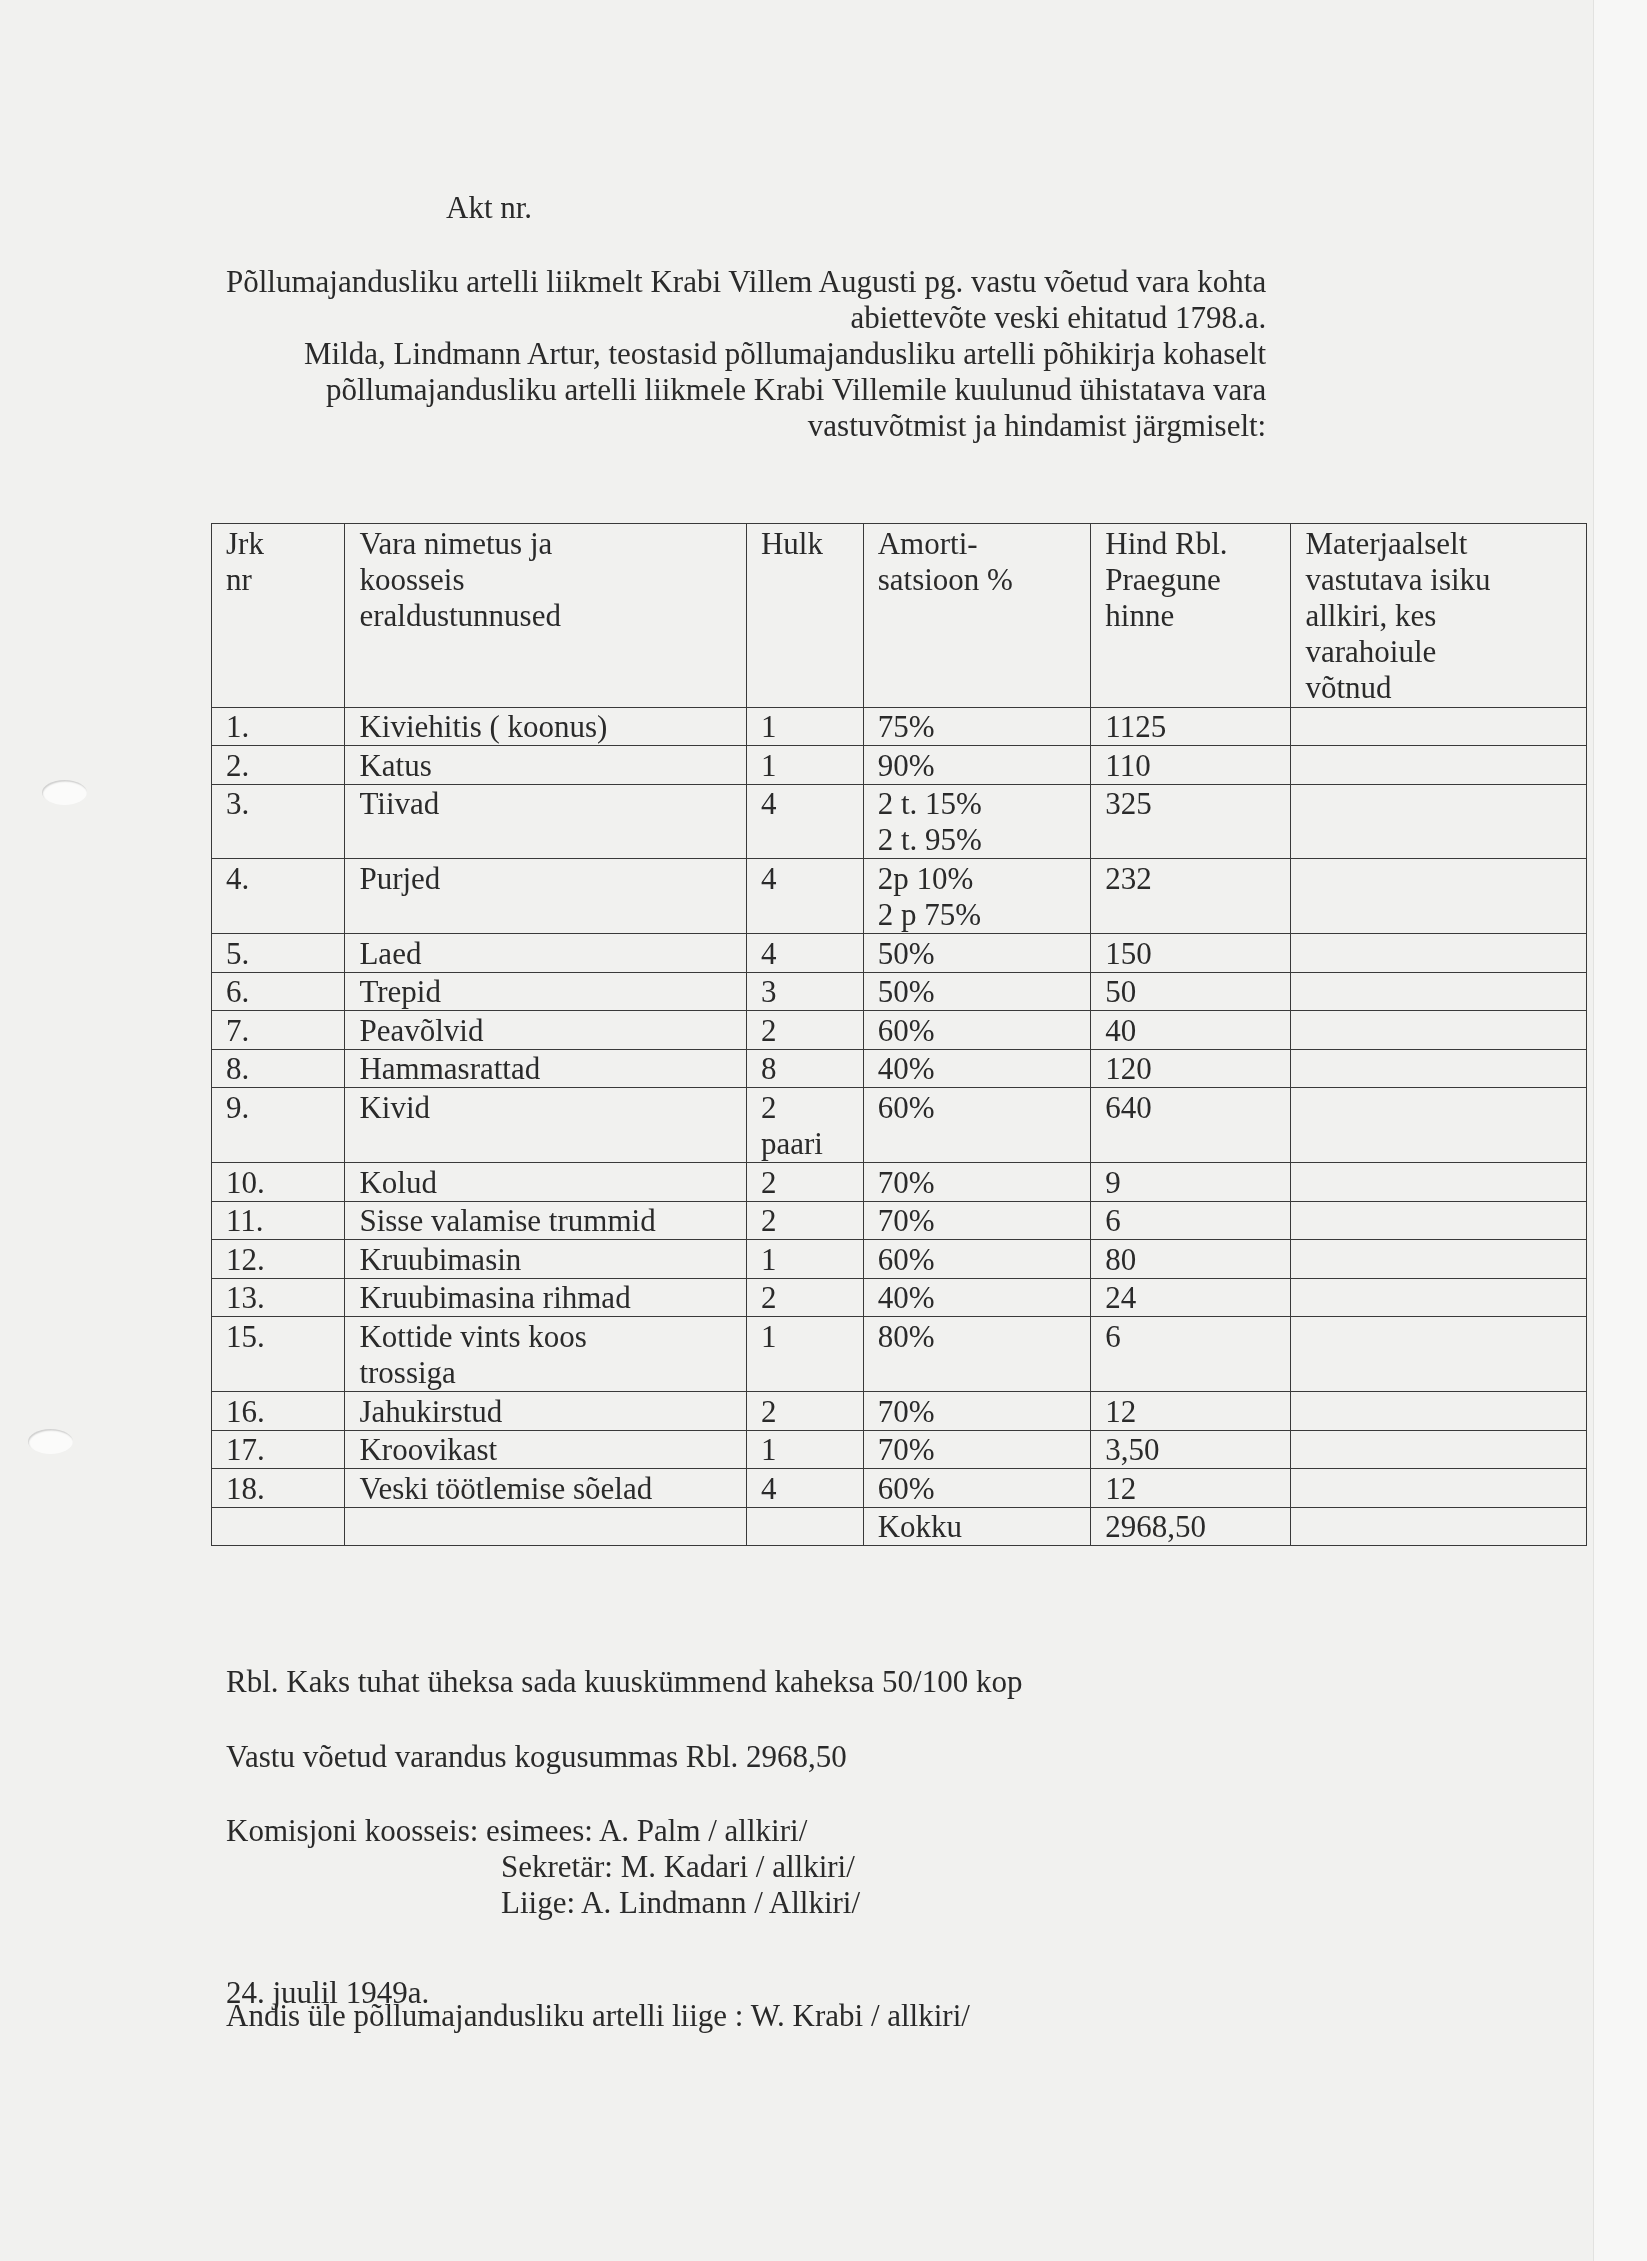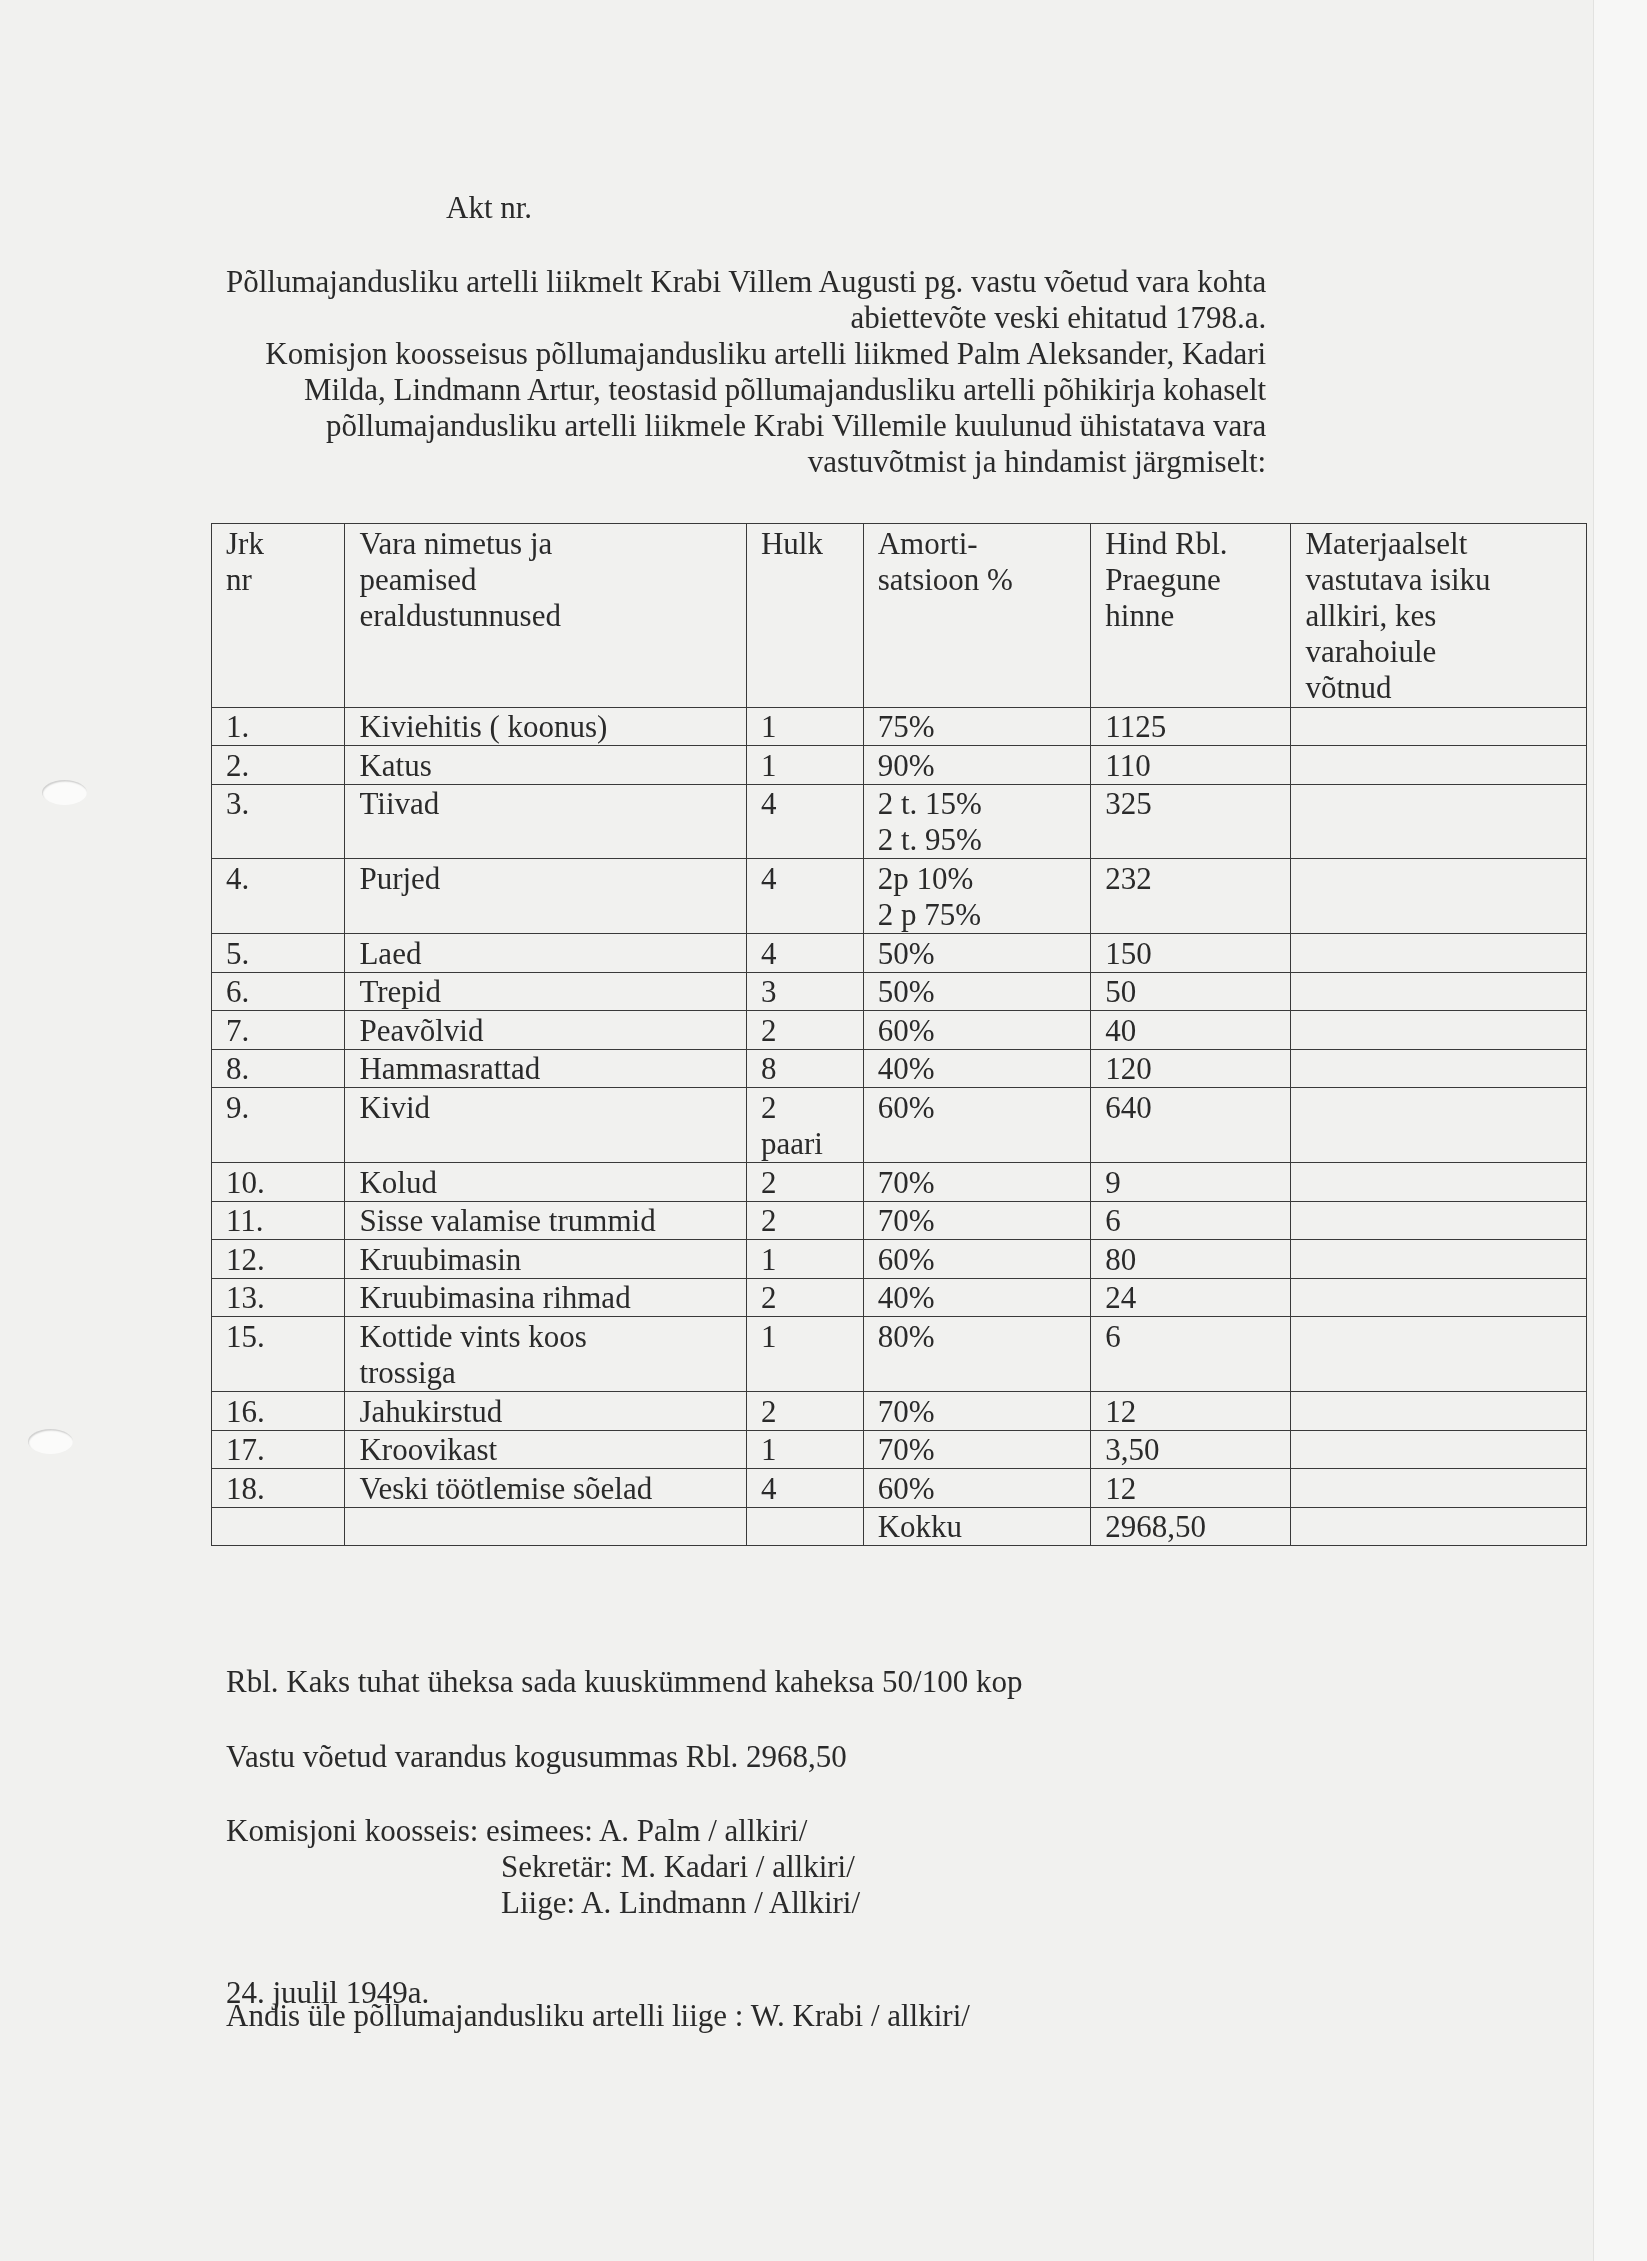--- a/index.html
+++ b/index.html
@@ -55,21 +55,20 @@
 <div class="paper"></div>
 <div class="paper-edge"></div>
 <div class="punch-hole" style="left:42px; top:780px;"></div>
 <div class="punch-hole" style="left:28px; top:1429px;"></div>
 
 <div class="text" id="title">Akt nr.</div>
 
 <div class="text" id="intro">
   <span class="line">Põllumajandusliku artelli liikmelt  Krabi Villem Augusti pg. vastu võetud vara kohta</span>
   <span class="line">abiettevõte veski ehitatud 1798.a.</span>
-  <span class="line">Komisjon koosseisus põllumajandusliku artelli liikmed Palm Aleksander, Kadari</span>
   <span class="line">Milda, Lindmann Artur, teostasid põllumajandusliku artelli põhikirja kohaselt</span>
   <span class="line">põllumajandusliku artelli liikmele Krabi Villemile kuulunud ühistatava vara</span>
   <span class="line">vastuvõtmist ja hindamist järgmiselt:</span>
 </div>
 
 <table class="inv">
   <colgroup>
     <col class="c1">
       <col class="c2">
       <col class="c3">
@@ -78,21 +77,21 @@
       <col class="c6">
   </colgroup>
   <thead>
     <tr id="header-row">
         <th>
           <span class="hl">Jrk</span>
           <span class="hl">nr</span>
         </th>
         <th>
           <span class="hl">Vara nimetus ja</span>
-          <span class="hl">peamised</span>
+          <span class="hl">koosseis</span>
           <span class="hl">eraldustunnused</span>
         </th>
         <th>
           <span class="hl">Hulk</span>
         </th>
         <th>
           <span class="hl">Amorti-</span>
           <span class="hl">satsioon  %</span>
         </th>
         <th>

